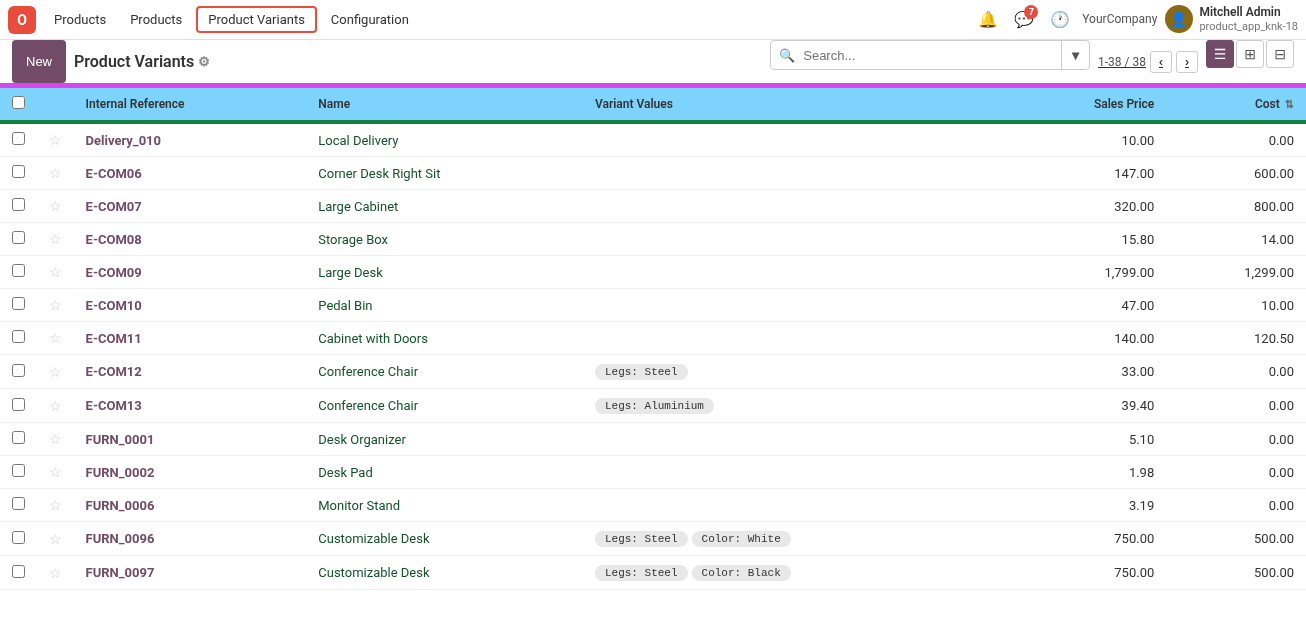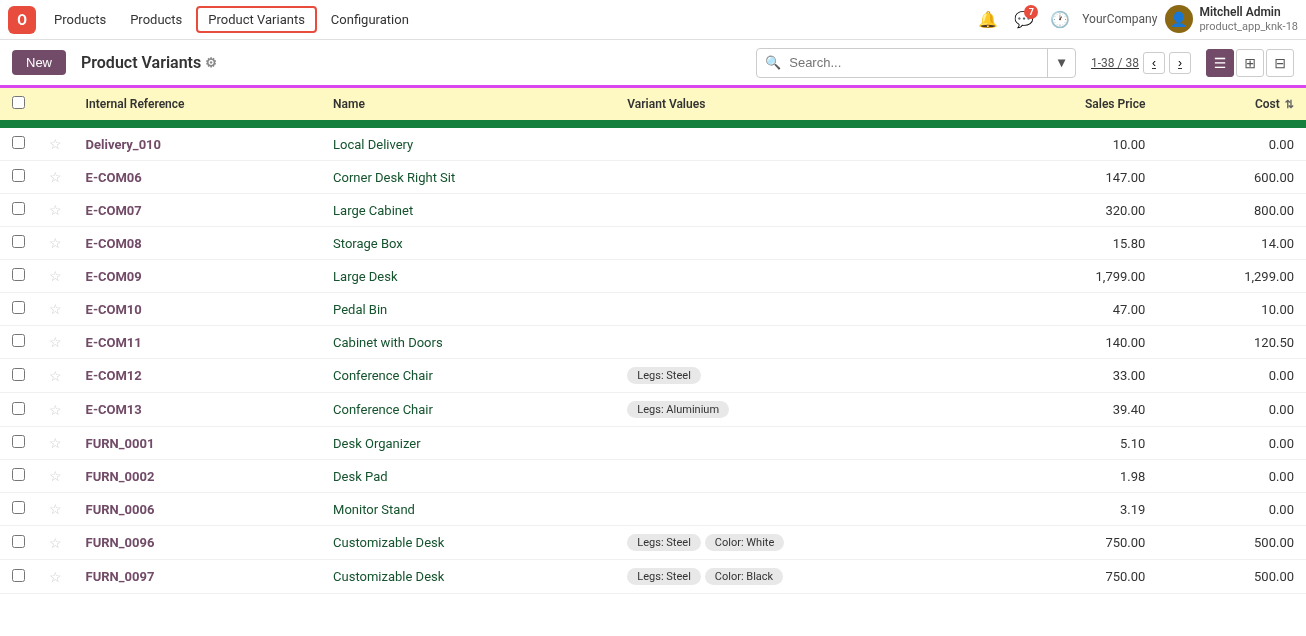--- a/index.html
+++ b/index.html
@@ -63,25 +63,24 @@
       display: flex; align-items: center; justify-content: center;
       font-size: 14px;
     }
     .navbar-user-info { font-size: 11px; line-height: 1.3; }
     .navbar-user-info .name { font-weight: 600; font-size: 12px; }
     .navbar-user-info .sub { color: #777; }
 
     
     .toolbar {
       display: flex;
-      align-items: center;
       height: 48px;
       padding: 0 12px;
-      border-bottom: 3px solid #d946ef;
-      gap: 15px;
+      border-bottom: 5px solid #d946ef;
+      gap: 8px;
     }
     .btn-new {
       background: #714B67;
       color: white;
       border: none;
       padding: 5px 14px;
       border-radius: 4px;
       font-size: 13px;
       font-weight: 500;
       cursor: pointer;
@@ -133,22 +132,22 @@
 
     
     .table-container {
       overflow-y: auto;
       height: calc(636px - 40px - 48px);
     }
     table {
       width: 100%; border-collapse: collapse;
     }
     thead tr {
-      border-bottom: 8px solid #15803d;
-      background: #fef9c3;
+      border-bottom: 4px solid #15803d;
+      background: #7dd3fc;
       margin-left: 16px;
     }
     thead th {
       padding: 8px 12px;
       text-align: left;
       font-weight: 600;
       font-size: 12px;
       color: #333;
       white-space: nowrap;
       cursor: pointer;
@@ -173,20 +172,21 @@
     .ref-link { color: #714B67; cursor: pointer; text-decoration: none; font-weight: bold; }
     .name-link { color: #14532d; cursor: pointer; text-decoration: none; }
     .variant-badge {
       display: inline-block;
       background: #e8e8e8;
       border-radius: 10px;
       padding: 2px 10px;
       font-size: 11px;
       color: #333;
       margin-right: 4px;
+      font-family: Liberation Mono, monospace;
     }
     .price-cell { color: #333; }
 
     
     .table-container::-webkit-scrollbar { width: 6px; }
     .table-container::-webkit-scrollbar-thumb { background: #ccc; border-radius: 3px; }
   </style>
 </head>
 <body>
 

